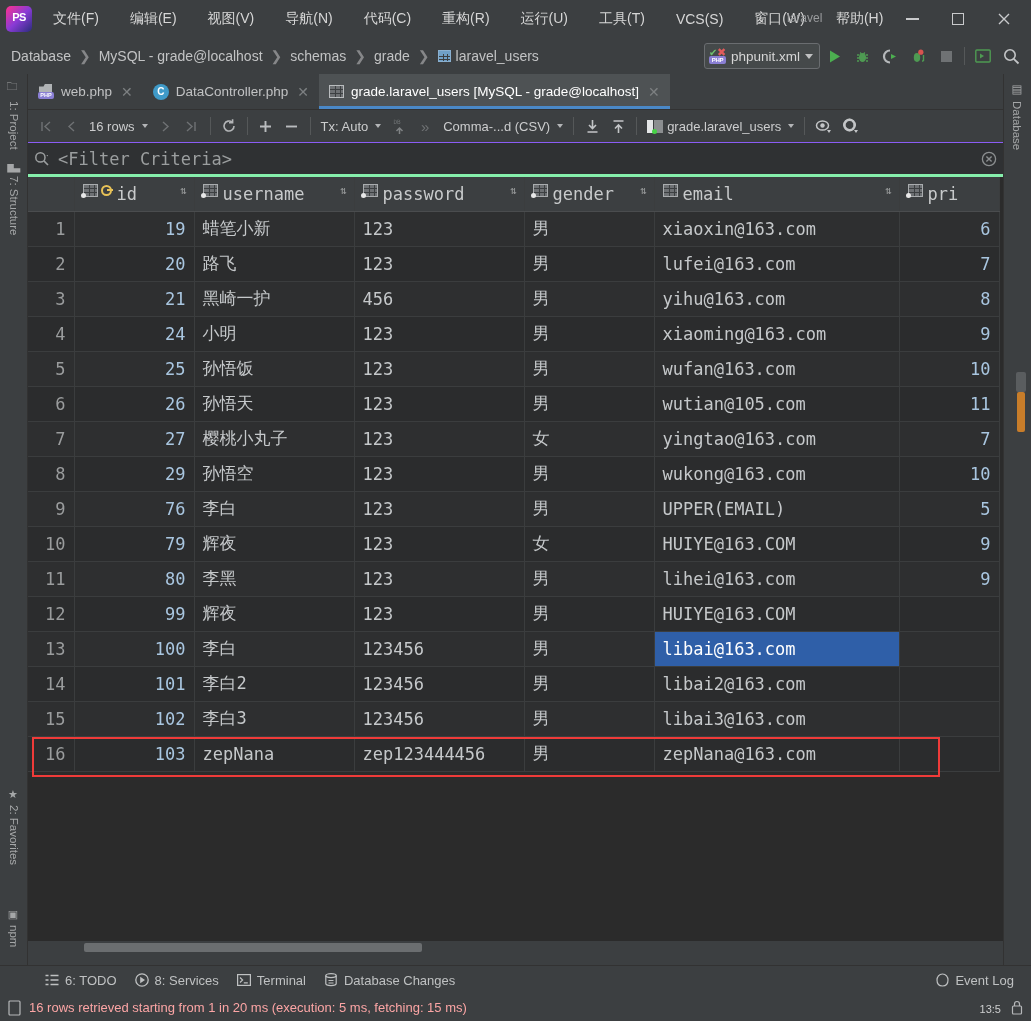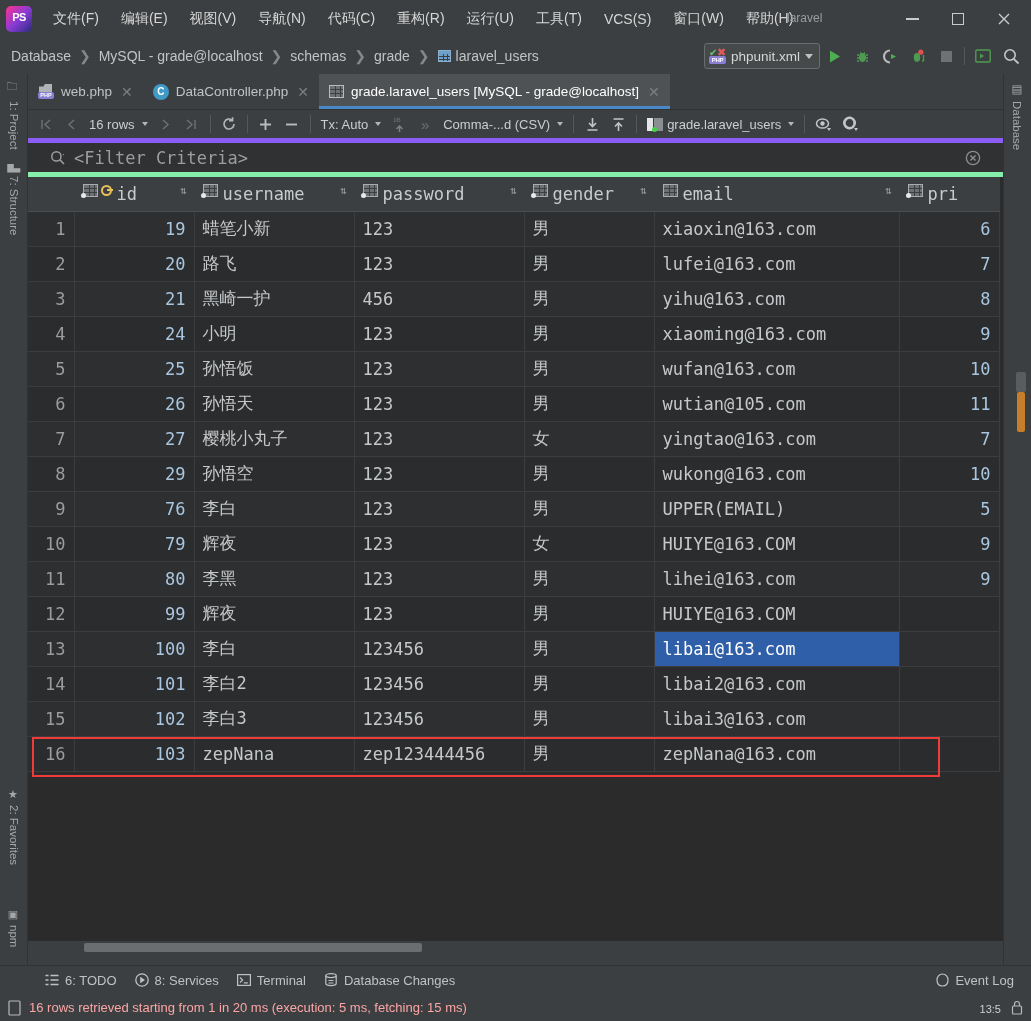--- a/index.html
+++ b/index.html
@@ -21,21 +21,21 @@
   .logo {
     width:26px; height:26px; margin-left:6px; border-radius:5px;
     background:linear-gradient(135deg,#ff318c 0%,#8a3bd6 50%,#2a2d7c 100%);
     position:relative; flex:none;
   }
   .logo::after{
     content:"PS"; position:absolute; left:0; right:0; top:5px;
     text-align:center; font-size:11px; font-weight:bold; color:#fff;
     letter-spacing:-0.5px;
   }
-  .menubar { display:flex; align-items:center; margin-left:12px; gap:4px;text-align:right; }
+  .menubar { display:flex; align-items:center; margin-left:12px; gap:13px;text-align:right; }
   .menu-item {
     padding:4px 9px; font-size:14px; color:#d6d6d6; white-space:nowrap; cursor:default;
   }
   .win-title {
     position:absolute; left:787px; top:11px; font-size:12px; color:#9a9c9e;
   }
   .wbtns { position:absolute; right:4px; top:0; height:38px; display:flex; align-items:center; }
   .wbtn { width:46px; height:38px; display:flex; align-items:center; justify-content:center; color:#c9cacc; font-size:15px; }
   .wbtn .sq { width:12px;height:12px;border:1.6px solid #c9cacc; }
   .wbtn .dash { width:13px;height:1.6px;background:#c9cacc; }
@@ -154,36 +154,36 @@
     position:absolute; right:0; top:4px; width:28px;
     writing-mode:vertical-rl; text-orientation:mixed;
     font-size:11.5px; color:#a5a7a8; padding:4px 0;
     display:flex; align-items:center; gap:5px;
   }
 
   
   .datatool {
     position:absolute; left:28px; top:110px; width:975px; height:33px;
     background:#3c3f41; display:flex; align-items:center; padding:0 4px;
-    border-bottom:5px solid #8b5cf6;
+    border-bottom:1px solid #8b5cf6;
   }
   .tbtn {
     height:26px; min-width:26px; display:flex; align-items:center; justify-content:center;
     color:#b3b5b7; font-size:14px; padding:0 5px; border-radius:3px; gap:4px;
   }
   .tbtn.dim { color:#6f7274; }
   .tsep { width:1px; height:18px; background:#555859; margin:0 5px; }
   .tlabel { font-size:13px; color:#cccdce; white-space:nowrap; }
   .mini-caret { width:0;height:0;border-left:3.5px solid transparent;border-right:3.5px solid transparent;border-top:4.5px solid #b3b5b7; margin-left:3px;}
 
   
   .filterbar {
     position:absolute; left:28px; top:143px; width:975px; height:34px;
-    background:#2f3133; display:flex; align-items:center; padding:0 22px;
-    border-bottom:5px solid #86efac;
+    background:#2f3133; display:flex; align-items:center; padding:0 6px;
+    border-bottom:3px solid #86efac;
   }
   .filter-text {
     font-family:"DejaVu Sans Mono", monospace; font-size:17px; color:#9b9e9f;
     margin-left:8px;
   }
   .filter-clear { margin-left:auto; color:#8b8e90; font-size:15px; }
 
   
   .gridwrap {
     position:absolute; left:28px; top:177px; width:975px; height:764px;

